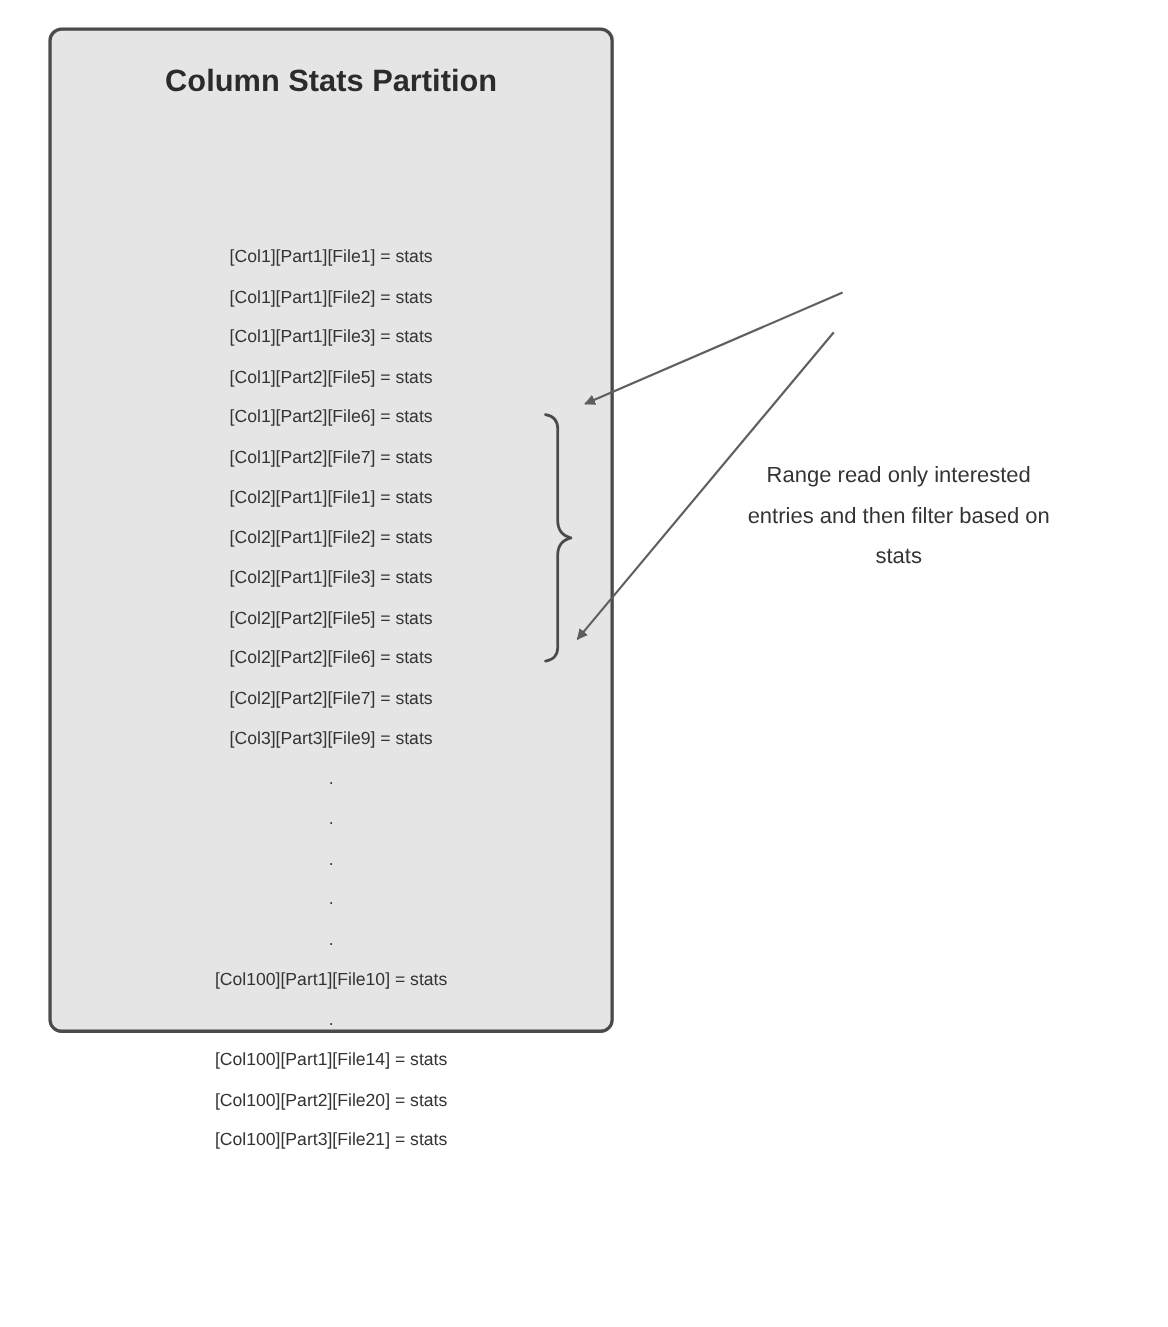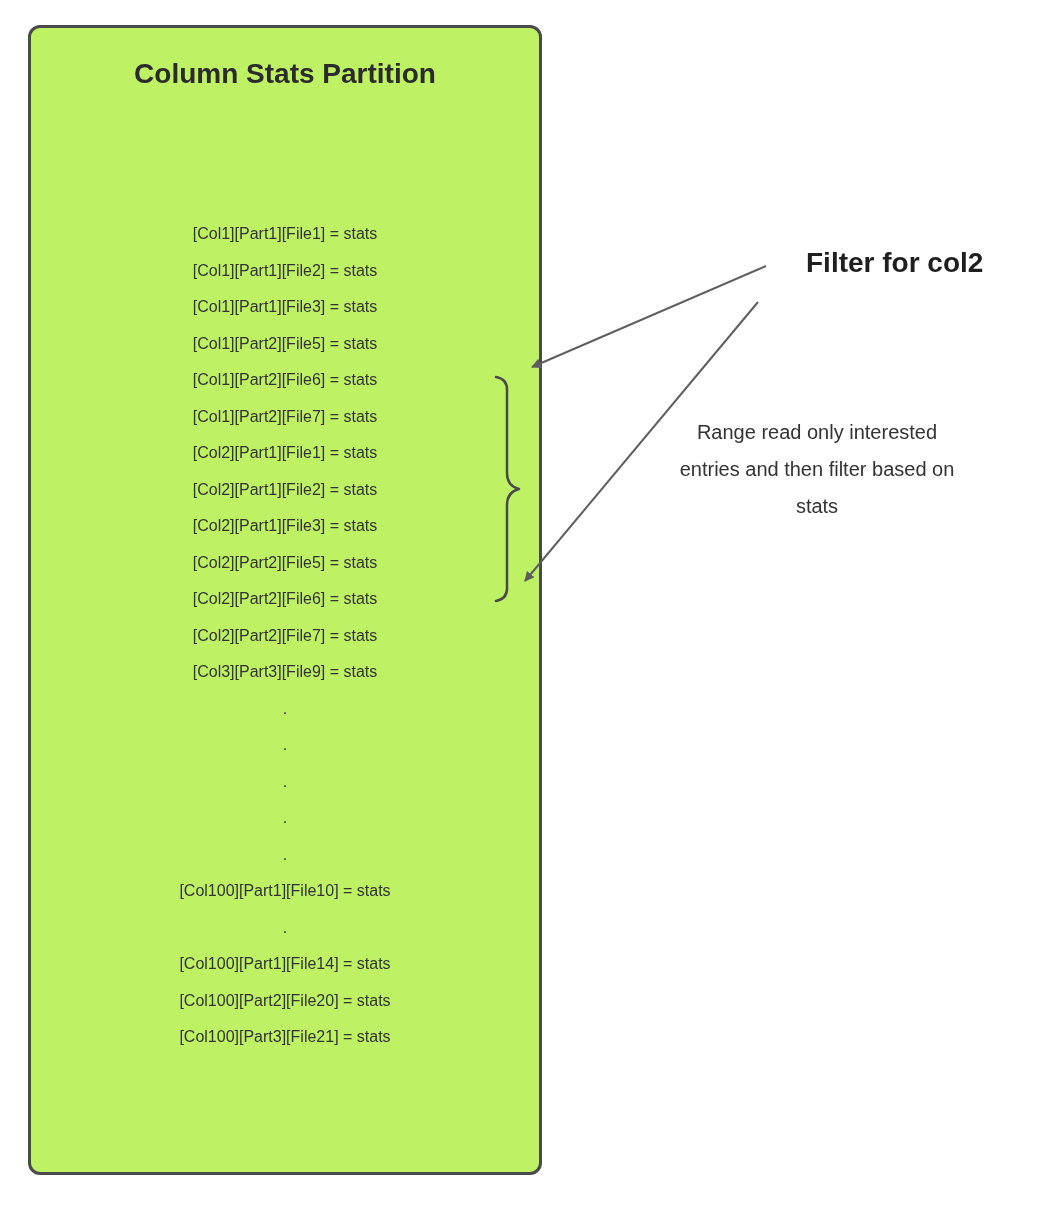--- a/index.html
+++ b/index.html
@@ -11,27 +11,27 @@
   }
   .stage {
     position: relative;
     width: 1062px;
     height: 1206px;
     background: #ffffff;
     overflow: hidden;
   }
   .partition-box {
     position: absolute;
-    left: 28px;
+    left: 44px;
     top: 25px;
     width: 514px;
-    height: 1150px;
+    height: 914px;
     border: 3px solid #4a4a4a;
     border-radius: 12px;
-    background: #bef264;
+    background: #e5e5e5;
     box-sizing: border-box;
   }
   .box-title {
     position: absolute;
     left: 0;
     right: 0;
     top: 30px;
     text-align: center;
     font-size: 28px;
     font-weight: bold;
@@ -98,17 +98,16 @@
       </marker>
     </defs>
 
     <path d="M 496 377 Q 508 379 507 392 L 507 473 Q 507 486 519 489 Q 507 492 507 505 L 507 586 Q 508 599 496 601" fill="none" stroke="#4a4a4a" stroke-width="2.5" stroke-linecap="round" stroke-linejoin="round"></path>
 
     <line x1="766" y1="266" x2="532" y2="367" stroke="#5e5e5e" stroke-width="2" marker-end="url(#arrowhead)"></line>
 
     <line x1="758" y1="302" x2="525" y2="581" stroke="#5e5e5e" stroke-width="2" marker-end="url(#arrowhead)"></line>
   </svg>
 
-  <div class="filter-label">Filter for col2</div>
 
   <div class="range-note">Range read only interested entries and then filter based on stats</div>
 
 </div>
 
 </body></html>

